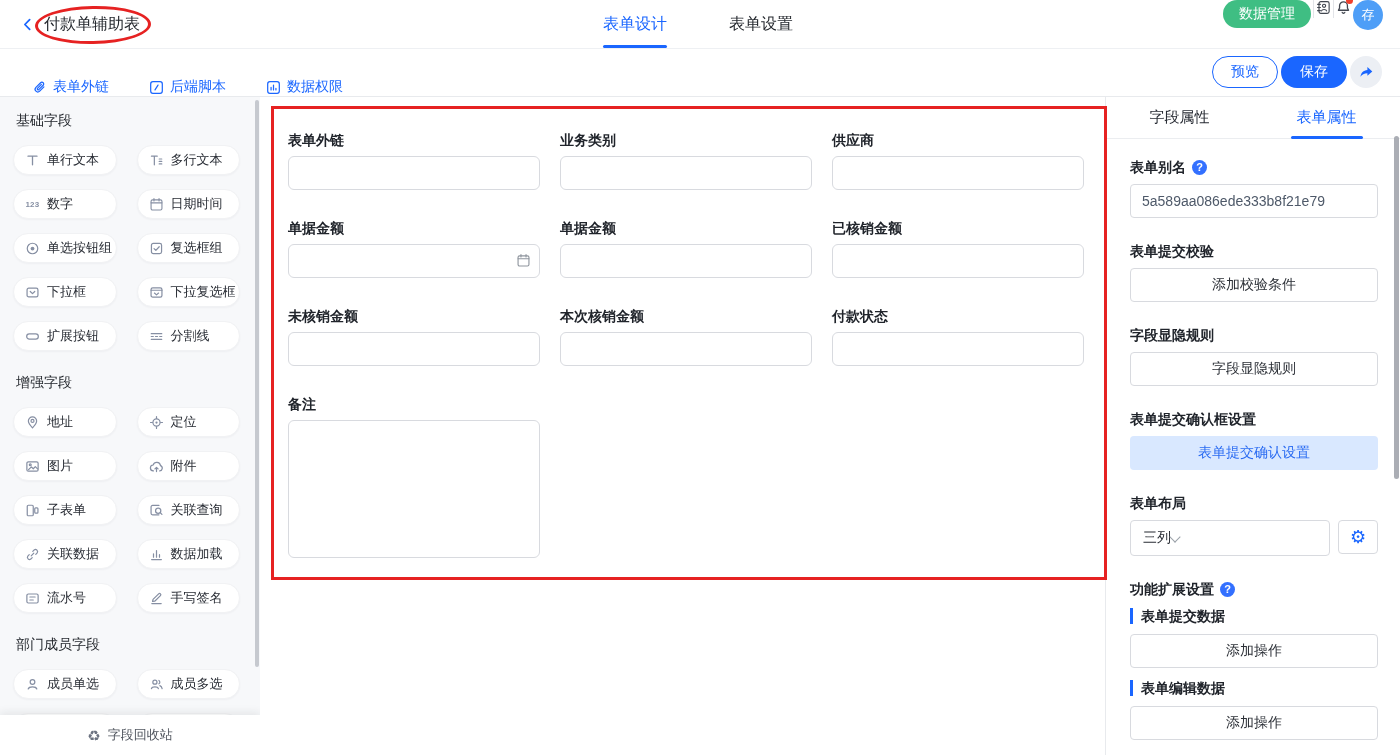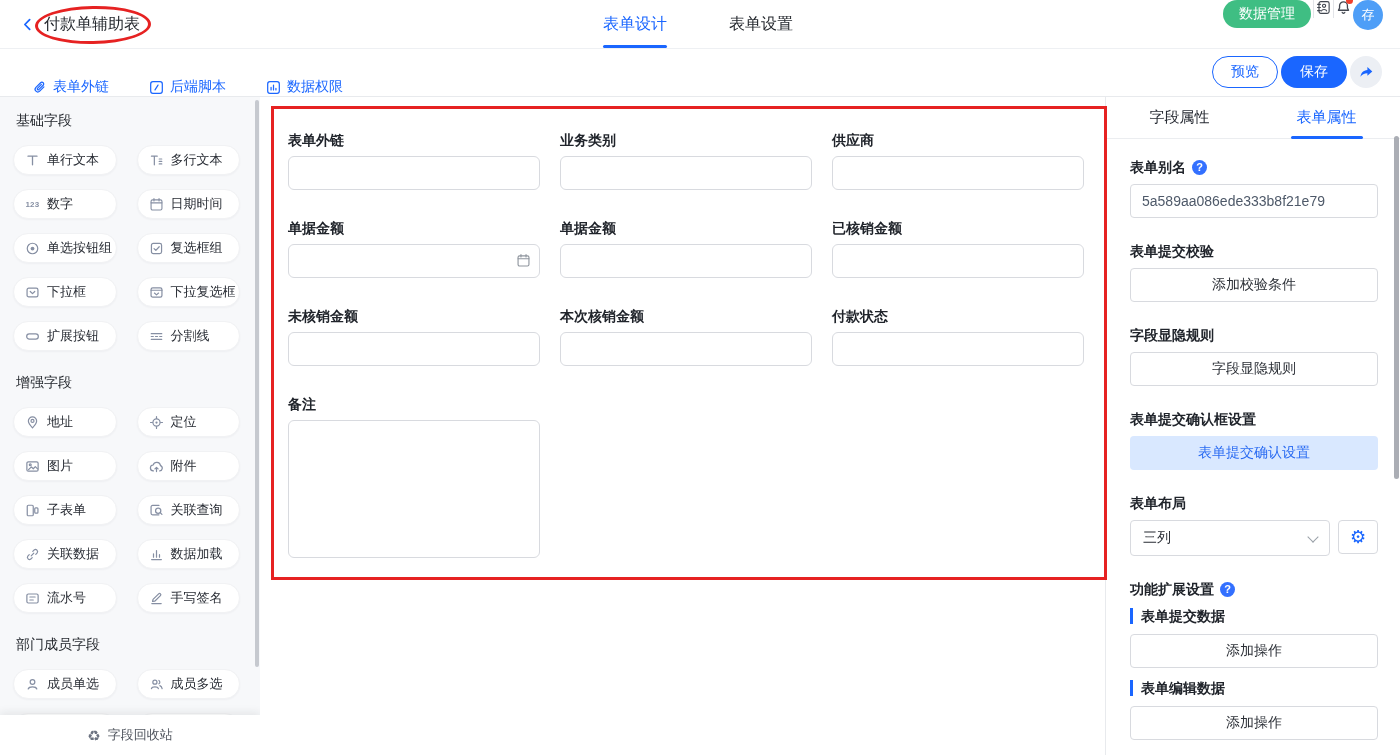--- a/index.html
+++ b/index.html
@@ -64,21 +64,21 @@
   .ptab{flex:1;display:flex;align-items:center;justify-content:center;font-size:15px;color:#272b33;position:relative;cursor:pointer}
   .ptab.active{color:var(--blue)}
   .ptab.active::after{content:"";position:absolute;bottom:-1px;left:50%;transform:translateX(-50%);width:72px;height:3px;background:var(--blue);border-radius:2px}
   .p-content{padding:19px 22px 16px 24px}
   .p-label{font-size:14px;font-weight:700;color:#20242b;line-height:18px;margin-bottom:8px;display:flex;align-items:center;gap:6px}
   .mt{margin-top:24px}
   .p-input{width:100%;height:34px;border:1px solid var(--border);border-radius:4px;box-sizing:border-box;padding:0 11px;font-size:14px;color:var(--muted);font-family:inherit;background:#fff}
   .p-btn{width:100%;height:34px;border:1px solid var(--border);border-radius:4px;background:#fff;font-size:14px;color:#2b2f36;font-family:inherit;cursor:pointer}
   .p-btn.blue{background:var(--lblue);border:none;color:#2a6bf2}
   .p-row{display:flex;gap:8px}
-  .p-select{flex:1;height:34px;border:1px solid var(--border);border-radius:4px;display:flex;align-items:center;justify-content:space-between;padding:0 12px;font-size:14px;color:#272b33;cursor:pointer;background:#fff}
+  .p-select{flex:1;height:34px;border:1px solid var(--border);border-radius:4px;display:flex;align-items:center;justify-content:flex-start;padding:0 12px;font-size:14px;color:#272b33;cursor:pointer;background:#fff}
   .sel-arrow{width:7px;height:7px;border-right:1.5px solid #9aa0a8;border-bottom:1.5px solid #9aa0a8;transform:rotate(45deg);margin-top:-3px}
   .p-gear{width:40px;height:34px;border:1px solid var(--border);border-radius:4px;background:#fff;display:flex;align-items:center;justify-content:center;cursor:pointer}
   .gear{color:var(--blue);font-size:18px;line-height:1}
   .help{width:15px;height:15px;border-radius:50%;background:#3370ff;color:#fff;font-size:11px;font-weight:700;display:inline-flex;align-items:center;justify-content:center;flex:none;cursor:pointer}
   .help::after{content:"?"}
   .ext-label{font-size:14px;font-weight:700;color:#20242b;border-left:3px solid var(--blue);padding-left:8px;line-height:16px;margin-bottom:10px}
   .ext-group + .ext-group{margin-top:12px}
   .ext-group{margin-top:10px}
   .p-scroll{position:absolute;right:1px;top:40px;width:5px;height:343px;border-radius:3px;background:#abaeb5}
 

